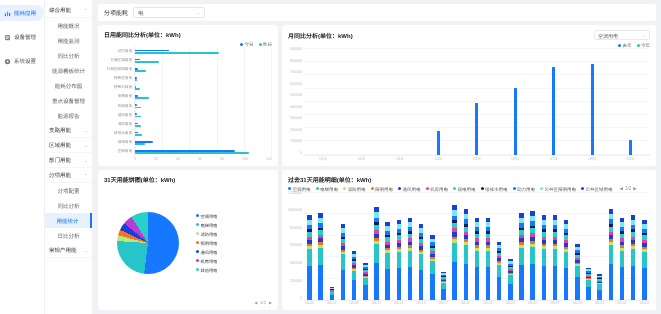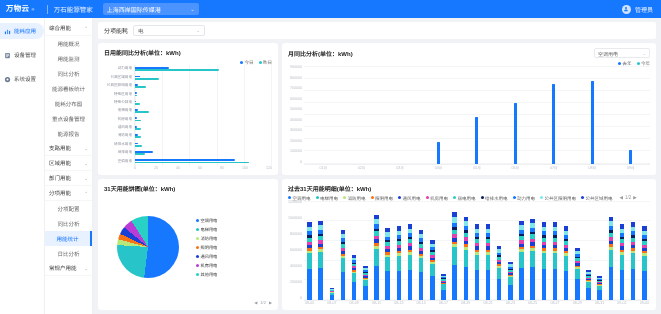--- a/index.html
+++ b/index.html
@@ -142,41 +142,20 @@
   }
   .pie-legend { flex: 1; display: flex; flex-direction: column; justify-content: center; gap: 3px; padding-left: 4px; }
   .pie-legend .lg { font-size: 4.2px; }
   .pie-foot { display: flex; align-items: center; justify-content: flex-end; gap: 3px; font-size: 4px; color: #9aa0a8; }
 </style>
 </head>
 <body>
 
 <div id="app">
 
-  <div class="topbar">
-    <div class="brand">
-      <span class="brand-logo">万物云</span>
-      <span class="brand-sup">®</span>
-    </div>
-    <div class="brand-div"></div>
-    <span class="app-name">万石能源管家</span>
-    <div class="proj-select">
-      <span>上海西岸国际传媒港</span>
-      <span class="caret">⌄</span>
-    </div>
-    <div class="topbar-right">
-      <div class="avatar">
-        <svg viewBox="0 0 16 16" width="6" height="6" aria-hidden="true">
-          <circle cx="8" cy="5.5" r="2.6" fill="#1677ff"></circle>
-          <path d="M2.5 14c.6-3.2 3-4.6 5.5-4.6s4.9 1.4 5.5 4.6z" fill="#1677ff"></path>
-        </svg>
-      </div>
-      <span class="user-name">管理员</span>
-    </div>
-  </div>
 
   <div class="body">
 
     <div class="rail">
       <div class="rail-item active">
         <span class="rail-ic">
           <svg viewBox="0 0 16 16" width="7" height="7">
               <rect x="2" y="8" width="2.6" height="6" fill="#1677ff"></rect>
               <rect x="6.7" y="4" width="2.6" height="10" fill="#4b93ff"></rect>
               <rect x="11.4" y="6.5" width="2.6" height="7.5" fill="#1677ff"></rect>

